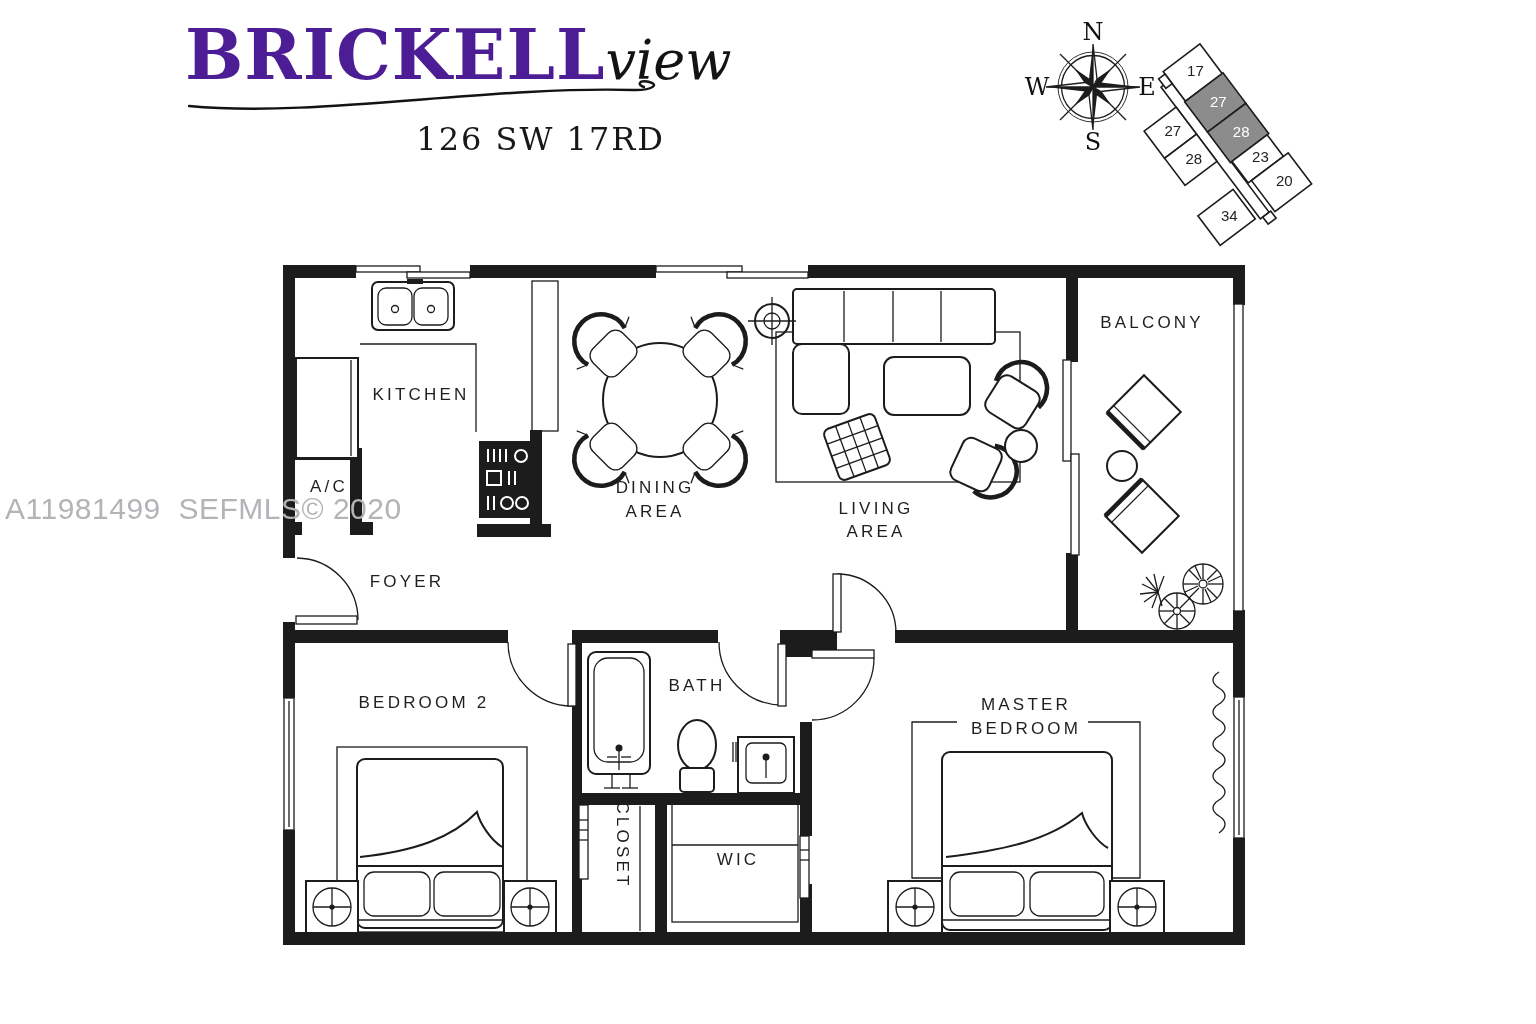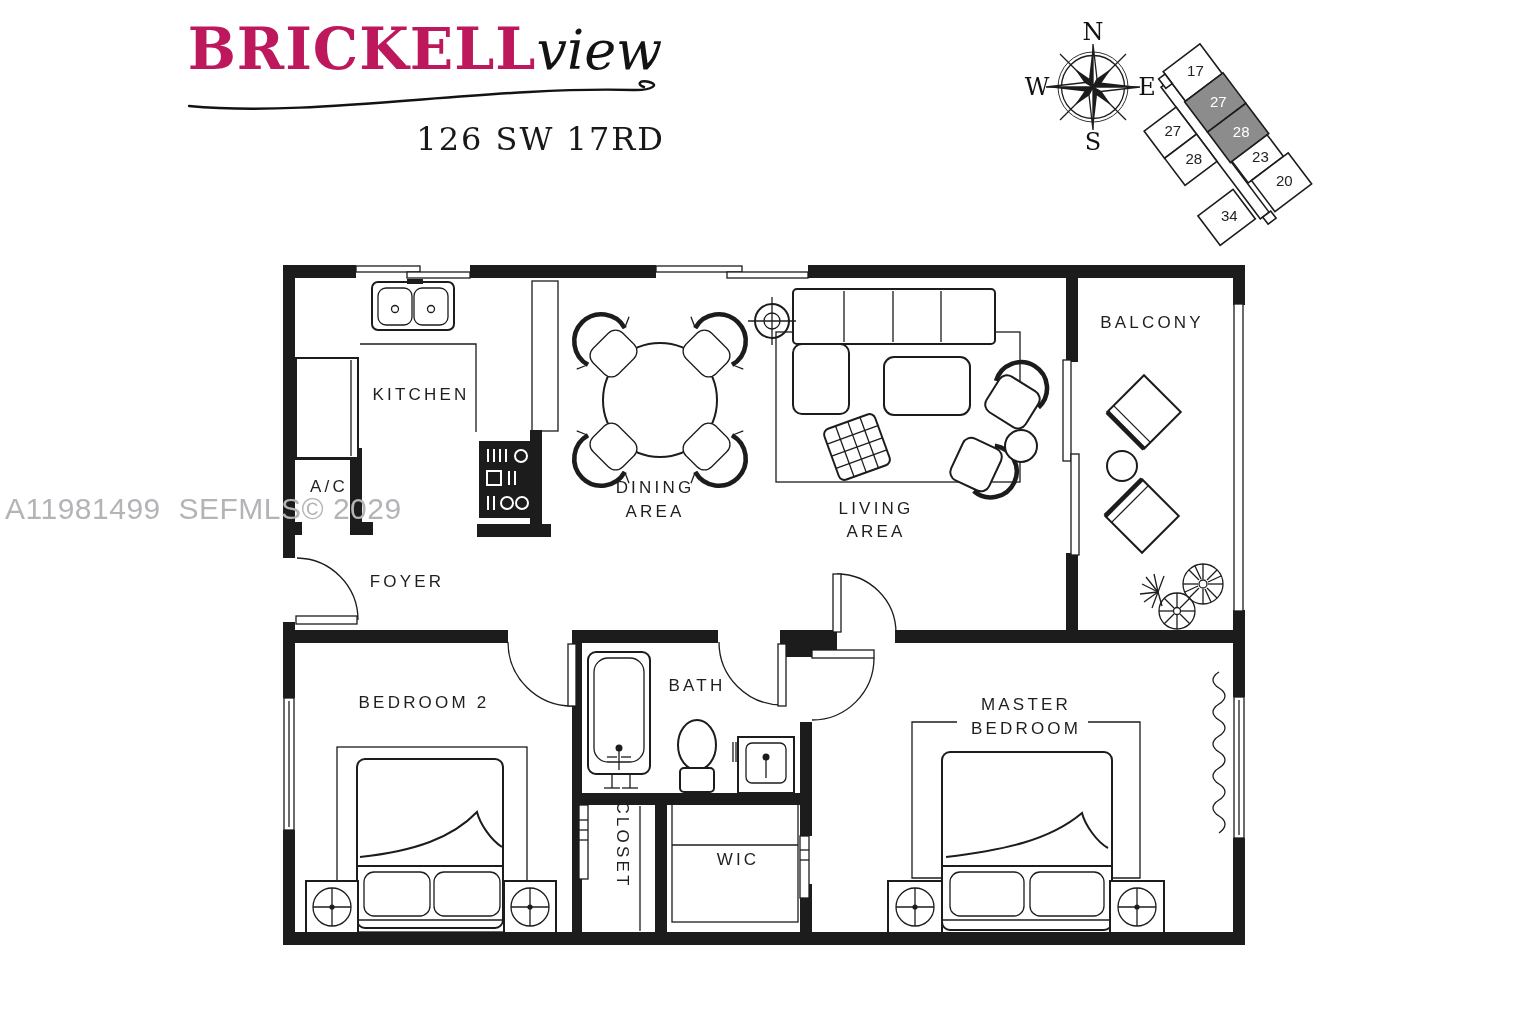--- a/index.html
+++ b/index.html
@@ -3,21 +3,21 @@
 <meta charset="utf-8">
 <style>
   html,body{margin:0;padding:0;background:#fff;}
   .stage{position:relative;width:1536px;height:1024px;background:var(--background,#fff);overflow:hidden;
          font-family:"Liberation Sans",sans-serif;color:var(--ink,#1c1c1c);}
   .plan-svg{position:absolute;left:0;top:0;z-index:1;}
 
   
   .logo{position:absolute;left:185px;top:20px;width:480px;text-align:center;z-index:2;}
   .logo-line{white-space:nowrap;line-height:1;}
-  .logo-serif{font-family:"DejaVu Serif",serif;font-weight:bold;font-size:57px;letter-spacing:1px;color:#be185d;margin-top:12px;}
+  .logo-serif{font-family:"DejaVu Serif",serif;font-weight:bold;font-size:69px;letter-spacing:1px;color:#4c1d95;margin-top:12px;}
   .logo-script{font-family:"DejaVu Serif",serif;font-style:italic;font-weight:normal;font-size:54px;color:#131313;letter-spacing:0;}
   .logo-swoosh{position:absolute;left:0;top:60px;}
   .logo-address{position:absolute;left:0;top:100px;width:480px;text-align:right;
      font-family:"DejaVu Serif",serif;font-size:32px;letter-spacing:2px;color:#181818;}
 
   
   .watermark{position:absolute;left:5px;top:492px;z-index:3;font-size:30px;letter-spacing:.5px;
      color:var(--watermark,#b4b4b8);white-space:pre;}
 
   
@@ -42,21 +42,21 @@
 <div class="stage">
 
   <div class="logo">
     <div class="logo-line"><span class="logo-serif">BRICKELL</span><span class="logo-script">view</span></div>
     <svg class="logo-swoosh" width="480" height="34" viewBox="0 0 480 34">
       <path d="M 4 26 C 130 38 300 6 448 10 C 468 10.5 476 4 462 1.5 C 454 0.2 452 5 459 7" fill="none" stroke="#131313" stroke-width="2.4" stroke-linecap="round"></path>
     </svg>
     <div class="logo-address">126 SW 17RD</div>
   </div>
 
-  <div class="watermark">A11981499  SEFMLS© 2029</div>
+  <div class="watermark">A11981499  SEFMLS© 2020</div>
 
   <svg class="plan-svg" width="1536" height="1024" viewBox="0 0 1536 1024">
 
     <g class="wall">
 
       <rect x="283" y="265" width="73" height="13"></rect>
       <rect x="470" y="265" width="186" height="13"></rect>
       <rect x="808" y="265" width="437" height="13"></rect>
 
       <rect x="283" y="265" width="12" height="293"></rect>

